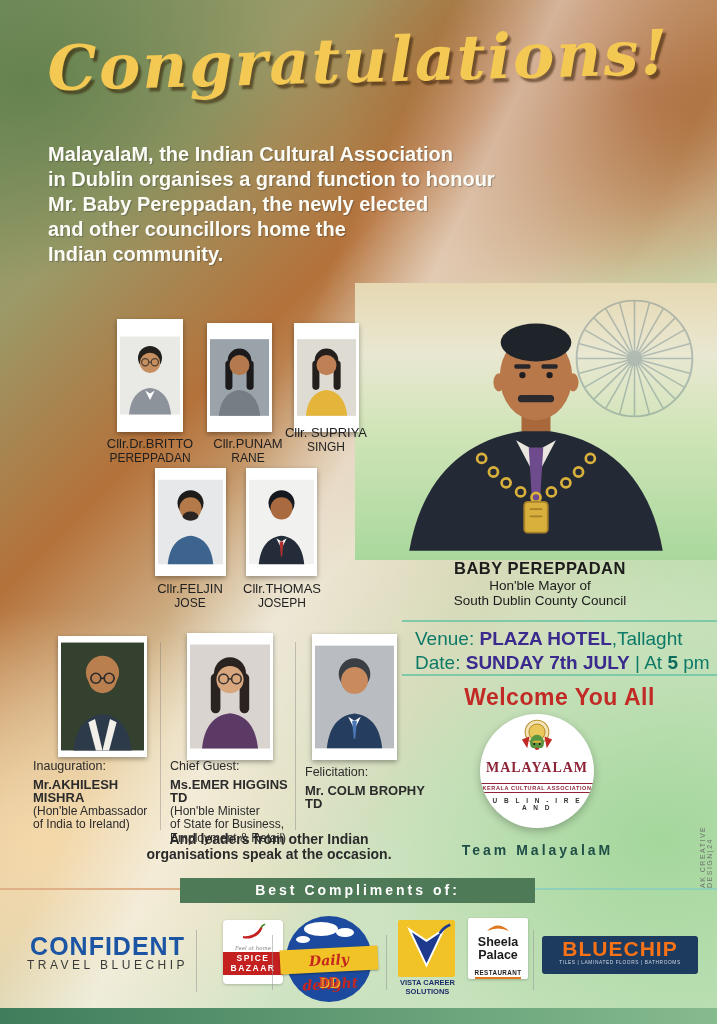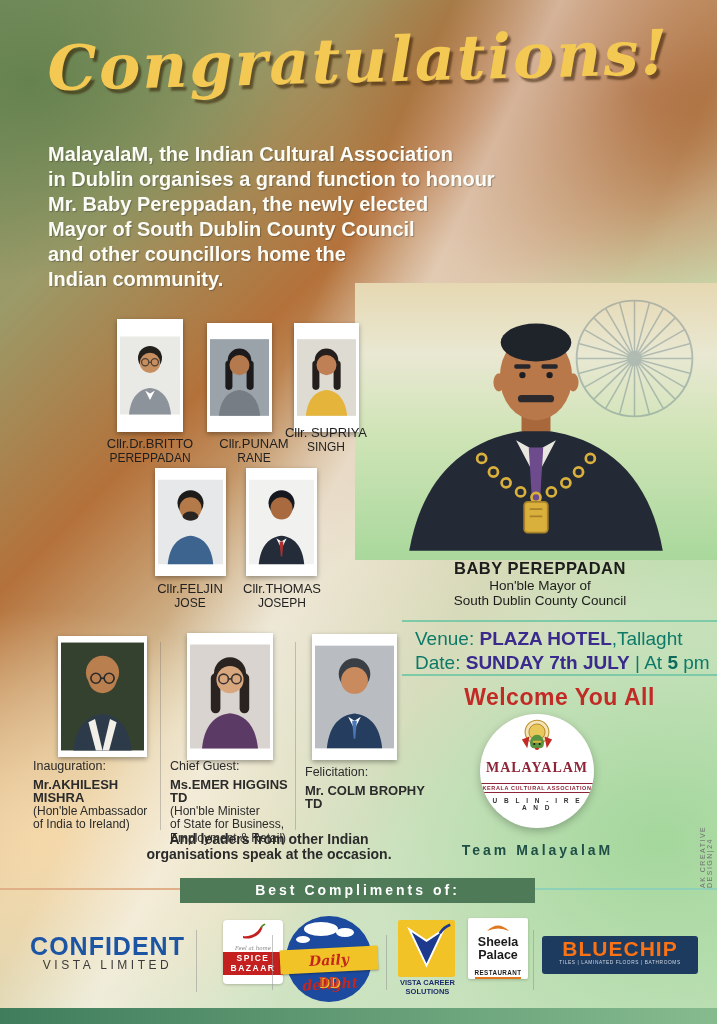--- a/index.html
+++ b/index.html
@@ -110,21 +110,20 @@
 <body>
 
 <div class="poster">
 
   <div class="abs title">Congratulations!</div>
 
   <div class="abs intro">
     <div>MalayalaM, the Indian Cultural Association</div>
     <div>in Dublin organises a grand function to honour</div>
     <div>Mr. Baby Pereppadan, the newly elected</div>
-    <div>Mayor of South Dublin County Council</div>
     <div>and other councillors home the</div>
     <div>Indian community.</div>
   </div>
 
   <div class="abs flag-panel">
     <svg class="chakra" width="135" height="135" viewBox="0 0 140 140">
       <g stroke="#4a6a7a" fill="none" stroke-width="2">
         <circle cx="70" cy="70" r="60"></circle>
         <circle cx="70" cy="70" r="7" fill="#4a6a7a"></circle>
         <g stroke-width="1.6">
@@ -236,21 +235,21 @@
           <circle cx="42" cy="43" r="6"></circle>
           <circle cx="58" cy="43" r="6"></circle>
           <line x1="48" y1="43" x2="52" y2="43"></line>
         </g>
       </svg>
   </div>
   <div class="abs pcap" style="left:100px;top:437px;width:100px;">
     <div class="l1">Cllr.Dr.BRITTO</div>
     <div class="l2">PEREPPADAN</div>
   </div>
-  <div class="abs pcap" style="left:204px;top:437px;width:100px;">
+  <div class="abs pcap" style="left:198px;top:437px;width:100px;">
     <div class="l1">Cllr.PUNAM</div>
     <div class="l2">RANE</div>
   </div>
   <div class="abs pcap" style="left:276px;top:426px;width:100px;">
     <div class="l1">Cllr. SUPRIYA</div>
     <div class="l2">SINGH</div>
   </div>
 
   <div class="abs photo ph-feljin" style="left:155px;top:468px;width:71px;height:108px;">
     <svg viewBox="0 0 100 130">
@@ -423,21 +422,21 @@
     <div>And leaders from other Indian</div>
     <div>organisations speak at the occasion.</div>
   </div>
 
   <div class="abs banner-line-l"></div>
   <div class="abs banner-line-r"></div>
   <div class="abs banner">Best Compliments of:</div>
 
   <div class="abs confident">
     <div class="c1">CONFIDENT</div>
-    <div class="c2">VISTA LIMITED</div>
+    <div class="c2">TRAVEL BLUECHIP</div>
   </div>
   <div class="abs sp-div" style="left:196px;top:930px;height:62px;"></div>
 
   <div class="abs spice">
     <svg width="26" height="18" viewBox="0 0 52 36" style="margin-top:3px;">
       <path d="M6,30 C18,34 38,28 44,12 C46,8 44,6 41,8 C34,22 18,28 6,26 Z" fill="#c42020"></path>
       <path d="M42,10 C44,4 48,4 50,2" stroke="#4a8a2a" stroke-width="3" fill="none"></path>
     </svg>
     <div class="tag">Feel at home</div>
     <div class="band">

